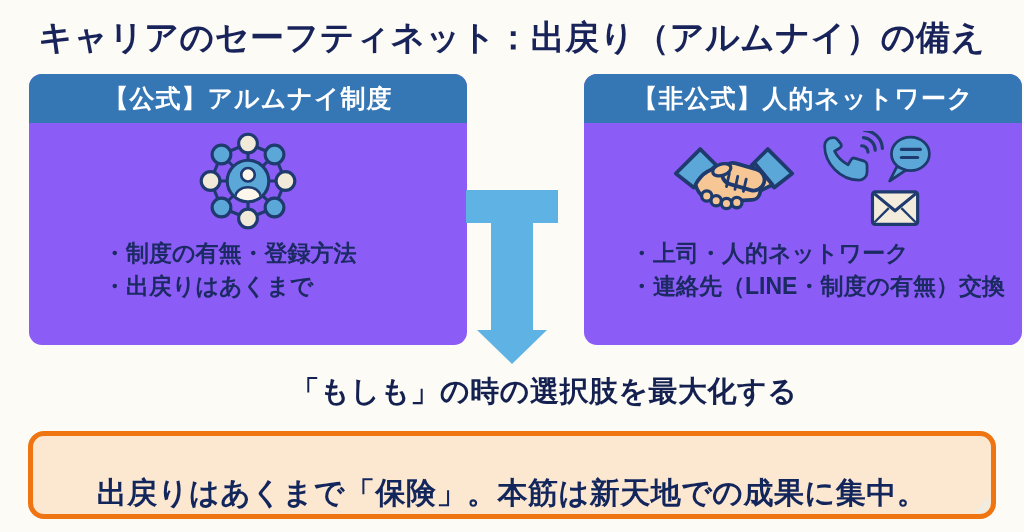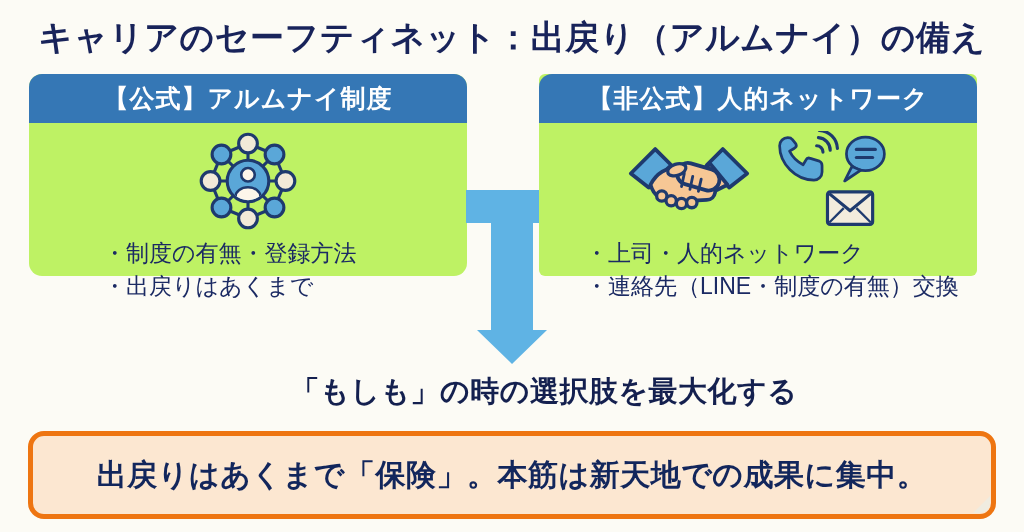--- a/index.html
+++ b/index.html
@@ -11,53 +11,53 @@
   }
   .canvas{position:relative;width:1024px;height:532px;overflow:hidden;background:#fcfbf5;}
 
   .title{
     position:absolute;top:15px;left:0;width:100%;
     text-align:center;font-size:34px;font-weight:800;
     color:#18235a;letter-spacing:.5px;margin:0;
   }
 
   .panel{
-    position:absolute;top:74px;width:438px;height:202px;
-    background:#bef264;border-radius:13px;box-sizing:border-box;
+    position:absolute;top:74px;width:438px;height:271px;
+    background:#8b5cf6;border-radius:13px;box-sizing:border-box;
   }
   .panel-left{left:29px;}
-  .panel-right{left:539px;border-radius:6px;}
+  .panel-right{left:584px;}
   .panel-header{
     height:49px;border-radius:13px 13px 0 0;background:#3577b5;
     color:#ffffff;font-size:25px;font-weight:700;letter-spacing:1px;
     display:flex;align-items:center;justify-content:center;
   }
   .icon-zone{
     height:112px;display:flex;align-items:center;justify-content:center;
     gap:26px;padding-top:4px;box-sizing:border-box;
   }
   .bullets{
     list-style:none;margin:2px 0 0 0;padding:0 8px 0 74px;
-    color:#1b2a63;font-size:23px;font-weight:400;line-height:33px;
+    color:#1b2a63;font-size:23px;font-weight:700;line-height:33px;
   }
   .panel-right .bullets{padding-left:46px;}
 
   .down-arrow{position:absolute;left:466px;top:190px;}
 
   .middle-text{
     position:absolute;top:372px;left:0;width:100%;margin:0;
     text-align:center;font-size:29px;font-weight:800;color:#14204f;
     letter-spacing:.5px;
     padding-left:32px;
   }
 
   .bottom-box{
     position:absolute;left:28px;top:431px;width:968px;height:88px;
     box-sizing:border-box;border:5px solid #ee7511;border-radius:16px;
-    background:#fce7d1;display:flex;align-items:center;justify-content:center;
+    background:#fce7d1;display:flex;align-items:flex-end;justify-content:center;
   }
   .bottom-box p{
     margin:0;font-size:30px;font-weight:800;color:#12265c;letter-spacing:.5px;
   }
   .fold{
     position:absolute;right:1px;bottom:1px;width:0;height:0;
     border-left:17px solid transparent;border-bottom:17px solid #f0ece0;
     border-bottom-right-radius:10px;
   }
 </style>

